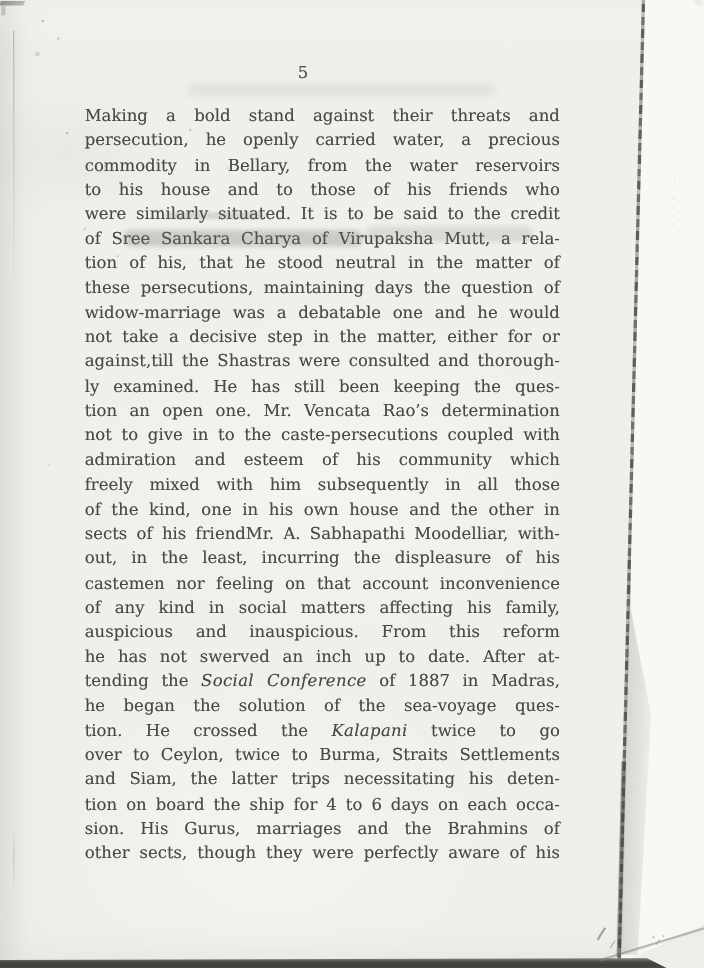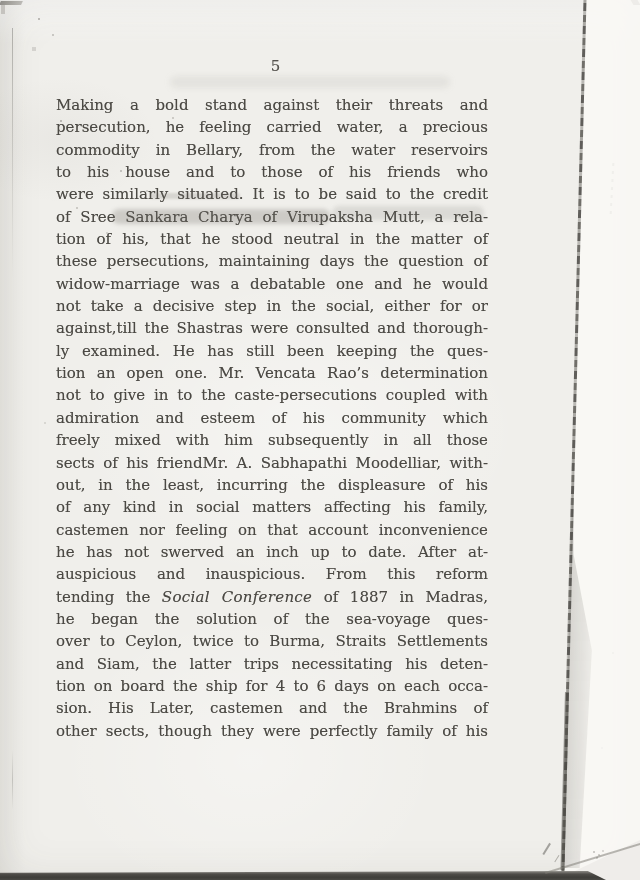--- a/index.html
+++ b/index.html
@@ -14,21 +14,21 @@
       linear-gradient(180deg, rgba(255,255,255,0.55) 0%, rgba(255,255,255,0) 5%),
       linear-gradient(90deg, rgba(120,115,108,0.08) 0%, rgba(120,115,108,0) 4%);
     box-shadow: inset 0 0 46px rgba(70,66,60,0.10);
   }
   .pageno{
     position:absolute;left:60px;top:57px;width:432px;text-align:center;
     font-size:15px;color:#55534e;letter-spacing:1px;
     text-shadow:0 0 0.5px rgba(80,78,72,.55);
   }
   .text-block{
-    position:absolute;left:56px;top:94px;width:432px;
+    position:absolute;left:77px;top:94px;width:432px;
     font-size:15px;line-height:22.35px;color:#4b4944;
     text-shadow:0 0 0.5px rgba(80,78,72,.5);
   }
   .line{height:22.35px;text-align:justify;text-align-last:justify;}
   .line em{font-style:italic;letter-spacing:.3px;}
 
   
   .ghost-band{position:absolute;left:170px;top:76px;width:280px;height:12px;
     background:rgba(140,138,130,.12);filter:blur(3px);border-radius:6px;}
   .smudge-1{position:absolute;left:112px;top:209px;width:218px;height:15px;
@@ -95,48 +95,50 @@
 </head>
 <body>
 
 <div class="page">
 
   <div class="ghost-band"></div>
   <div class="pageno">5</div>
 
   <div class="text-block">
       <div class="line">Making a bold stand against their threats and</div>
-      <div class="line">persecution, he feeling carried water, a precious</div>
+      <div class="line">persecution, he openly carried water, a precious</div>
       <div class="line">commodity in Bellary, from the water reservoirs</div>
       <div class="line">to his house and to those of his friends who</div>
       <div class="line">were similarly situated. It is to be said to the credit</div>
       <div class="line">of Sree Sankara Charya of Virupaksha Mutt, a rela-</div>
       <div class="line">tion of his, that he stood neutral in the matter of</div>
       <div class="line">these persecutions, maintaining days the question of</div>
       <div class="line">widow-marriage was a debatable one and he would</div>
-      <div class="line">not take a decisive step in the social, either for or</div>
+      <div class="line">not take a decisive step in the matter, either for or</div>
       <div class="line">against,till the Shastras were consulted and thorough-</div>
       <div class="line">ly examined. He has still been keeping the ques-</div>
       <div class="line">tion an open one. Mr. Vencata Rao’s determination</div>
       <div class="line">not to give in to the caste-persecutions coupled with</div>
       <div class="line">admiration and esteem of his community which</div>
       <div class="line">freely mixed with him subsequently in all those</div>
+      <div class="line">of the kind, one in his own house and the other in</div>
       <div class="line">sects of his friendMr. A. Sabhapathi Moodelliar, with-</div>
       <div class="line">out, in the least, incurring the displeasure of his</div>
+      <div class="line">castemen nor feeling on that account inconvenience</div>
       <div class="line">of any kind in social matters affecting his family,</div>
-      <div class="line">castemen nor feeling on that account inconvenience</div>
+      <div class="line">auspicious and inauspicious. From this reform</div>
       <div class="line">he has not swerved an inch up to date. After at-</div>
-      <div class="line">auspicious and inauspicious. From this reform</div>
       <div class="line">tending the <em>Social Conference</em> of 1887 in Madras,</div>
       <div class="line">he began the solution of the sea-voyage ques-</div>
+      <div class="line">tion. He crossed the <em>Kalapani</em> twice to go</div>
       <div class="line">over to Ceylon, twice to Burma, Straits Settlements</div>
       <div class="line">and Siam, the latter trips necessitating his deten-</div>
       <div class="line">tion on board the ship for 4 to 6 days on each occa-</div>
-      <div class="line">sion. His Later, castemen and the Brahmins of</div>
-      <div class="line">other sects, though they were perfectly family of his</div>
+      <div class="line">sion. His Gurus, marriages and the Brahmins of</div>
+      <div class="line">other sects, though they were perfectly aware of his</div>
     </div>
 
   <div class="smudge-3"></div>
   <div class="smudge-1"></div>
   <div class="smudge-2"></div>
 
   <div class="left-line"></div>
   <div class="left-line-2"></div>
   <div class="corner-mark-tl"></div>
   <div class="corner-mark-tl2"></div>

